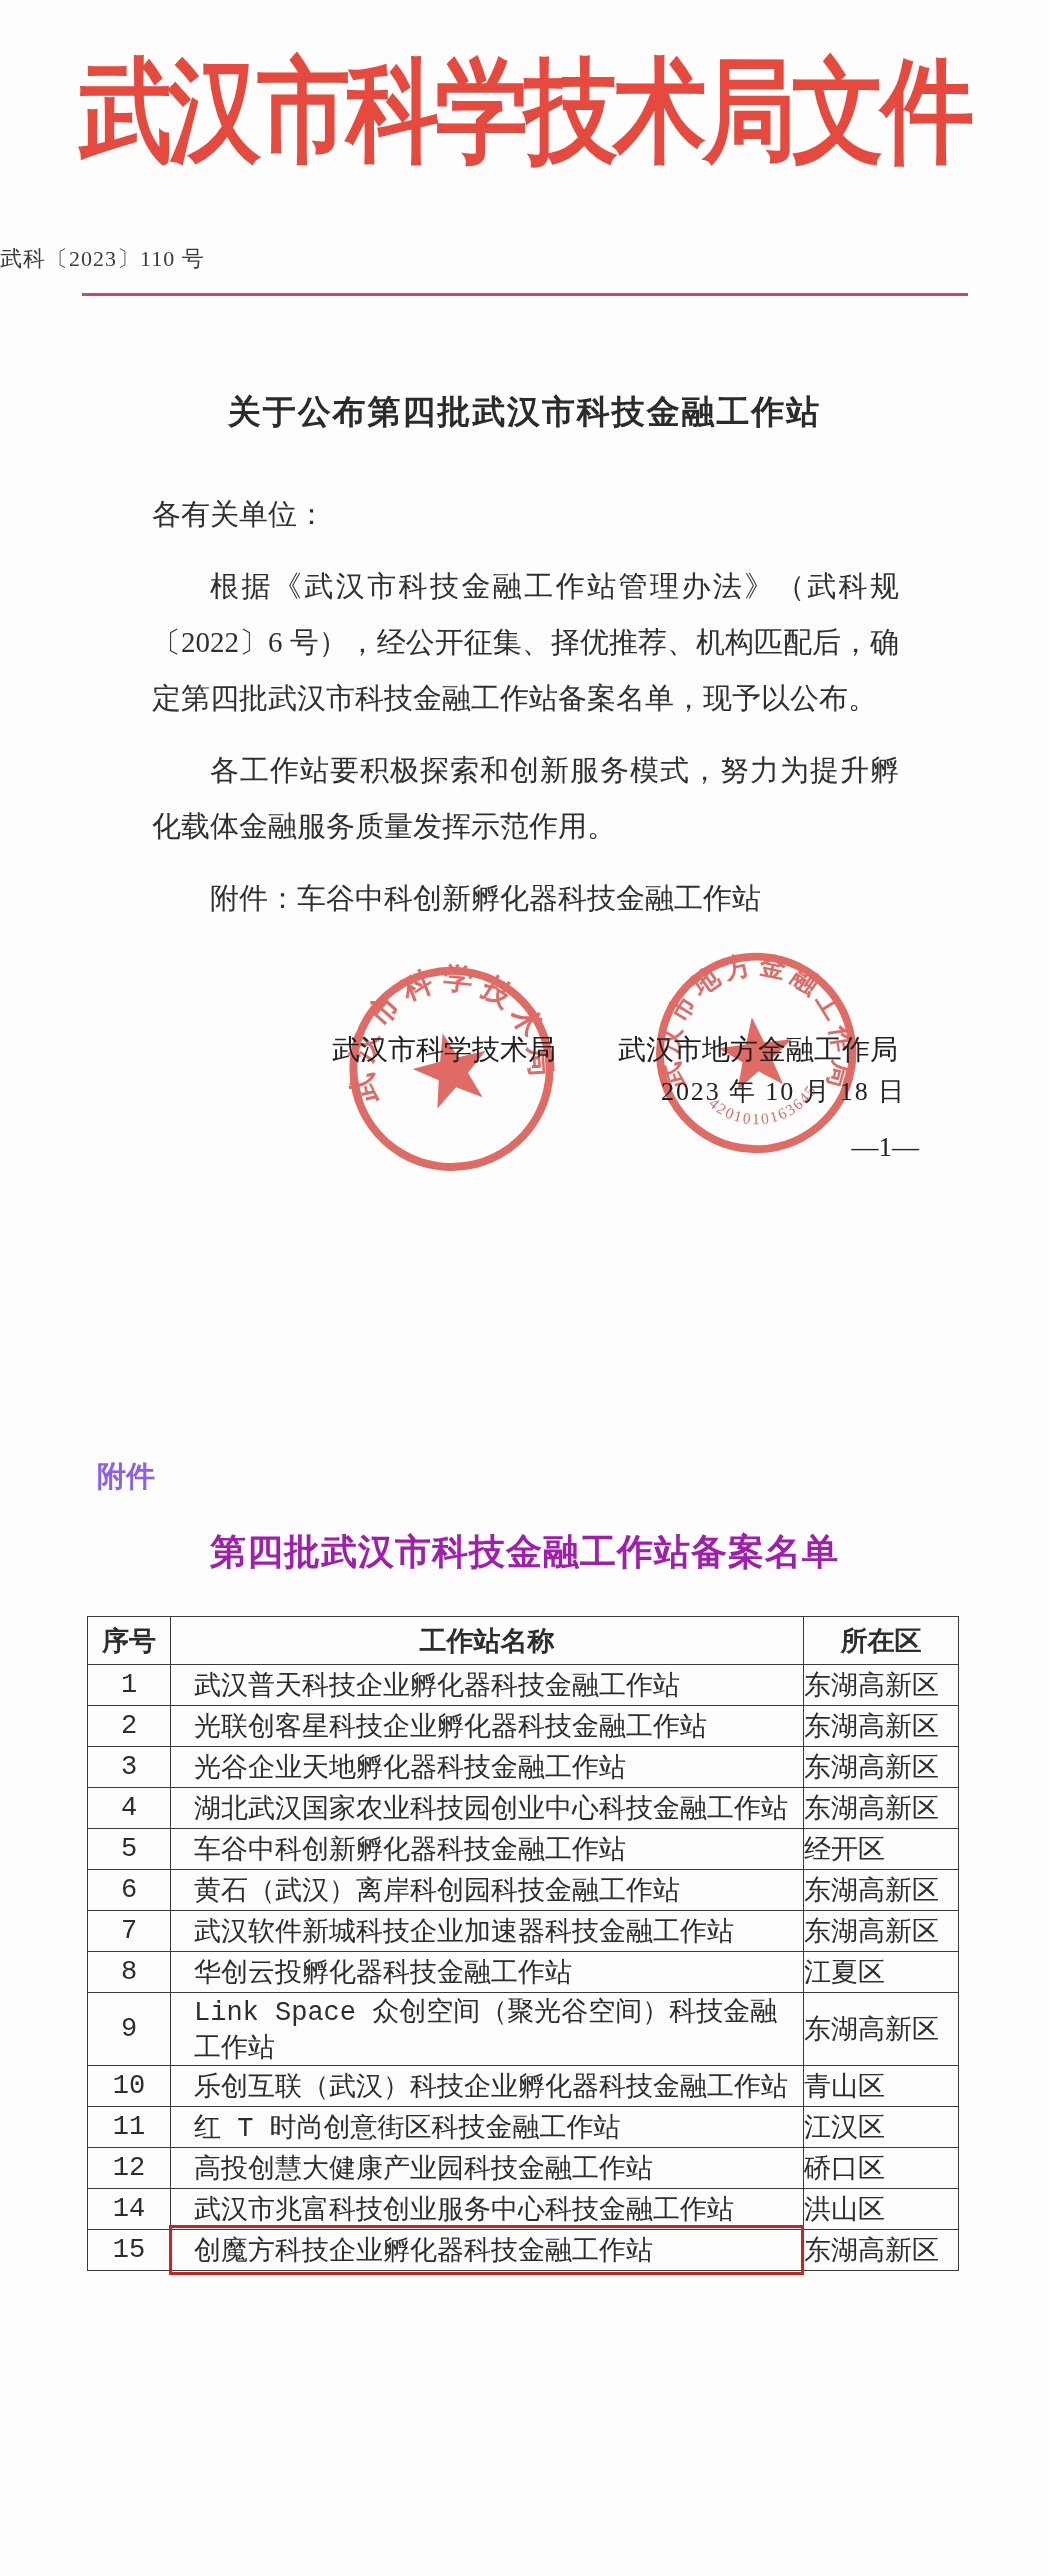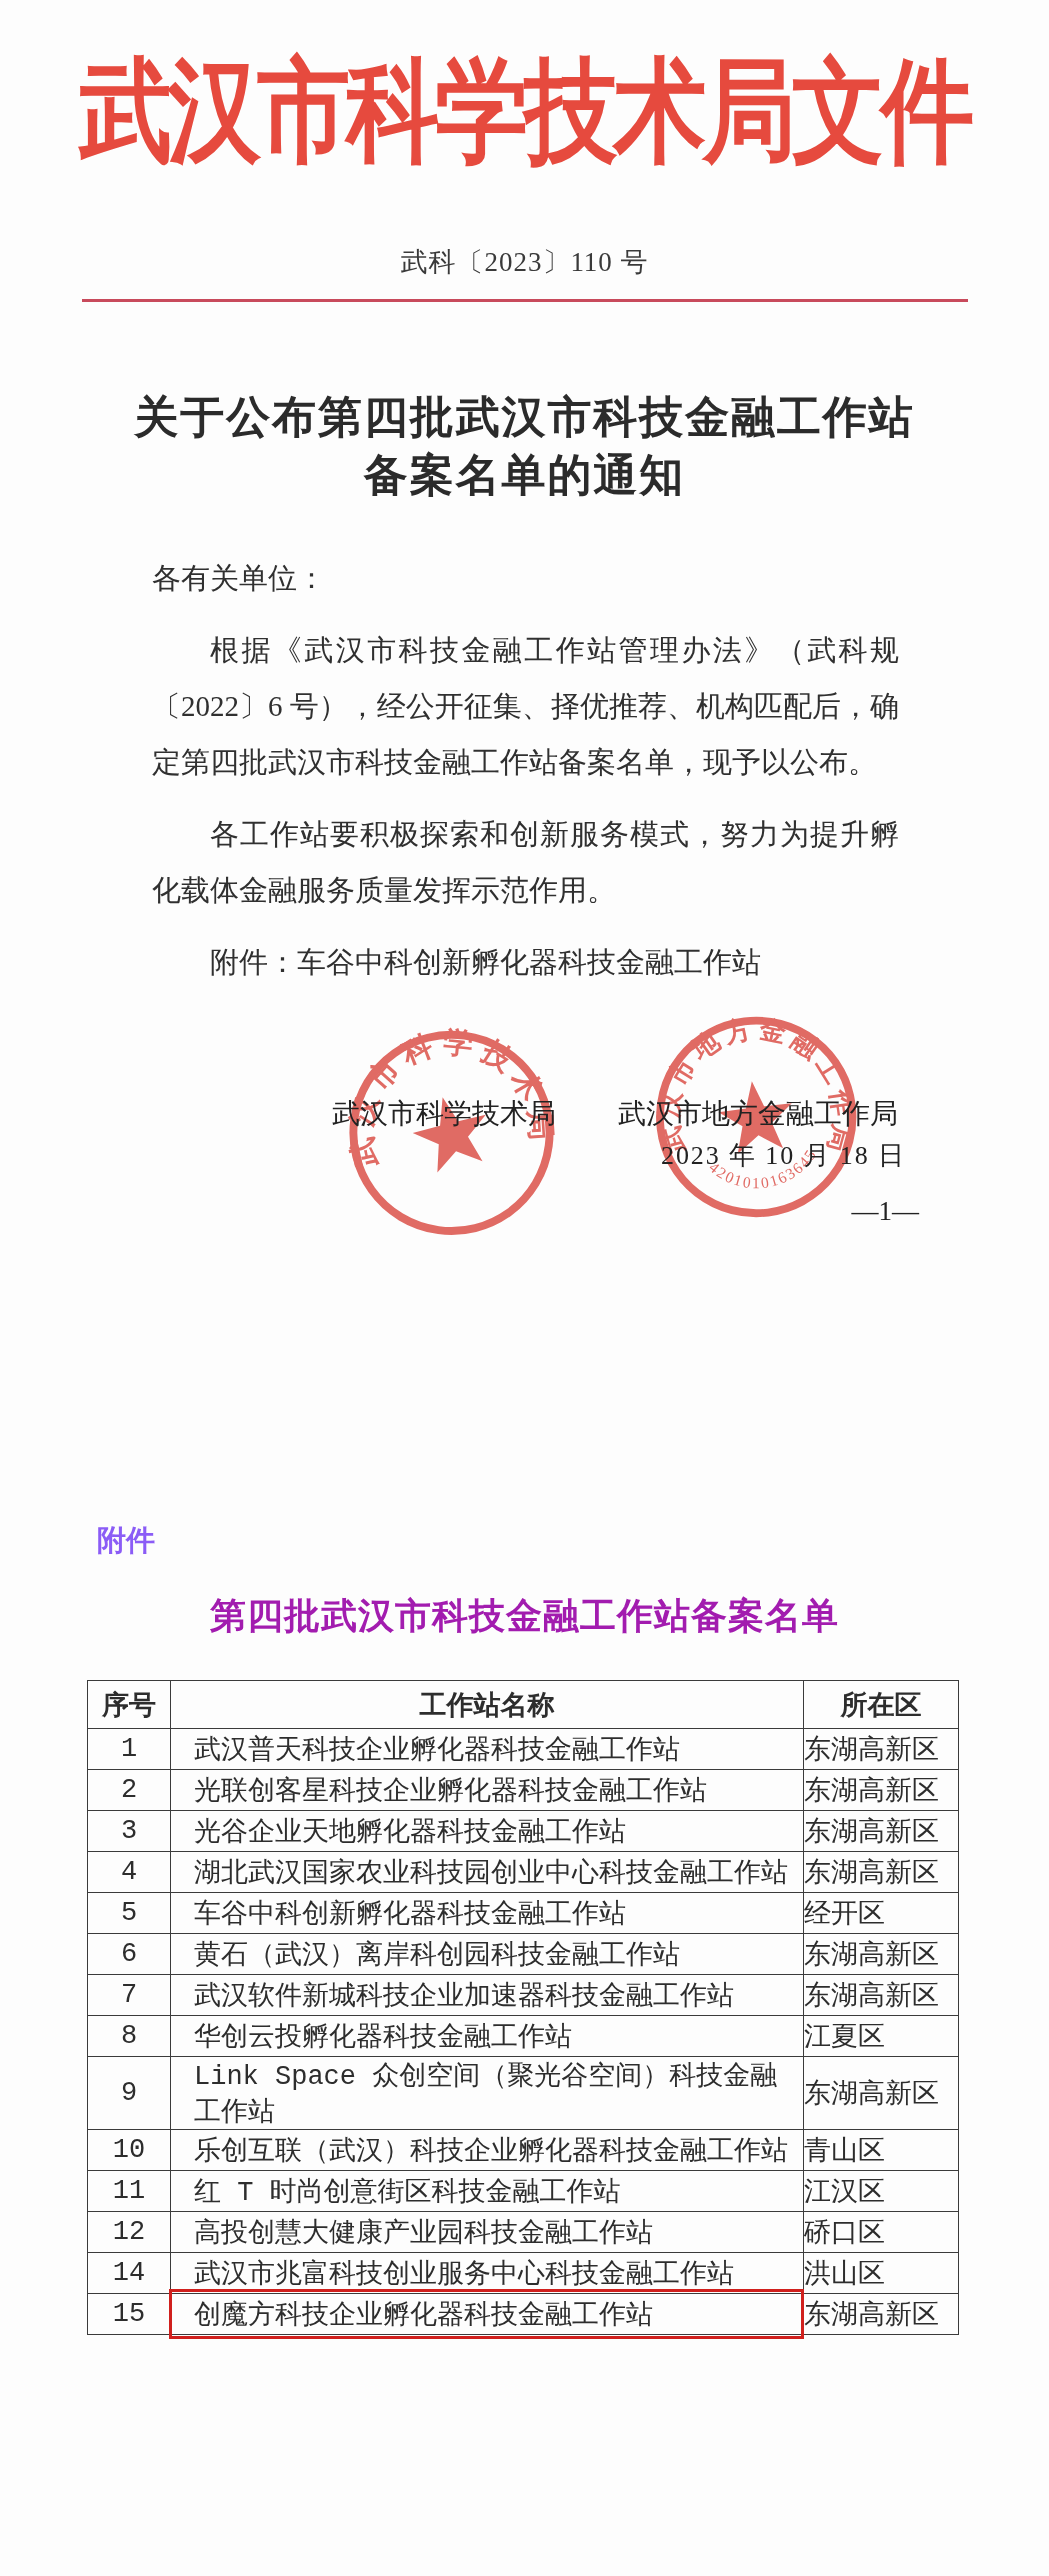--- a/index.html
+++ b/index.html
@@ -19,34 +19,34 @@
     font-size:93px;
     font-weight:700;
     color:#e64a3e;
     letter-spacing:-3.9px;
     transform:scaleY(1.22);
     transform-origin:center top;
     white-space:nowrap;
   }
   .doc-number{
     margin-top:89px;
-    text-align:center;
-    font-size:27px;
+    text-align:left;
+    font-size:22px;
     letter-spacing:1px;
     color:#3a3a3a;
   }
   .red-rule{
     margin:19.4px auto 0 82px;
     width:886px;height:2.9px;
     background:#c84a5c;
   }
   .doc-title{
     margin-top:87px;
     text-align:center;
-    font-size:44px;
+    font-size:33px;
     line-height:58px;
     font-weight:700;
     letter-spacing:1.9px;
     color:#2b2b2b;
   }
   .body-text{
     margin:45px 0 0 136px;
     width:779px;
     font-size:29px;
     line-height:56px;
@@ -123,21 +123,20 @@
 <div class="page-wrap">
 
   <div class="masthead">武汉市科学技术局文件</div>
 
   <div class="doc-number">武科〔2023〕110 号</div>
 
   <div class="red-rule"></div>
 
   <div class="doc-title">
     <div>关于公布第四批武汉市科技金融工作站</div>
-    <div>备案名单的通知</div>
   </div>
 
   <div class="body-text">
     <p>各有关单位：</p>
     <p class="indent">根据《武汉市科技金融工作站管理办法》（武科规〔2022〕6 号），经公开征集、择优推荐、机构匹配后，确定第四批武汉市科技金融工作站备案名单，现予以公布。</p>
     <p class="indent">各工作站要积极探索和创新服务模式，努力为提升孵化载体金融服务质量发挥示范作用。</p>
     <p class="indent attachment-ref">附件：车谷中科创新孵化器科技金融工作站</p>
   </div>
 
   <div class="signature-block">

